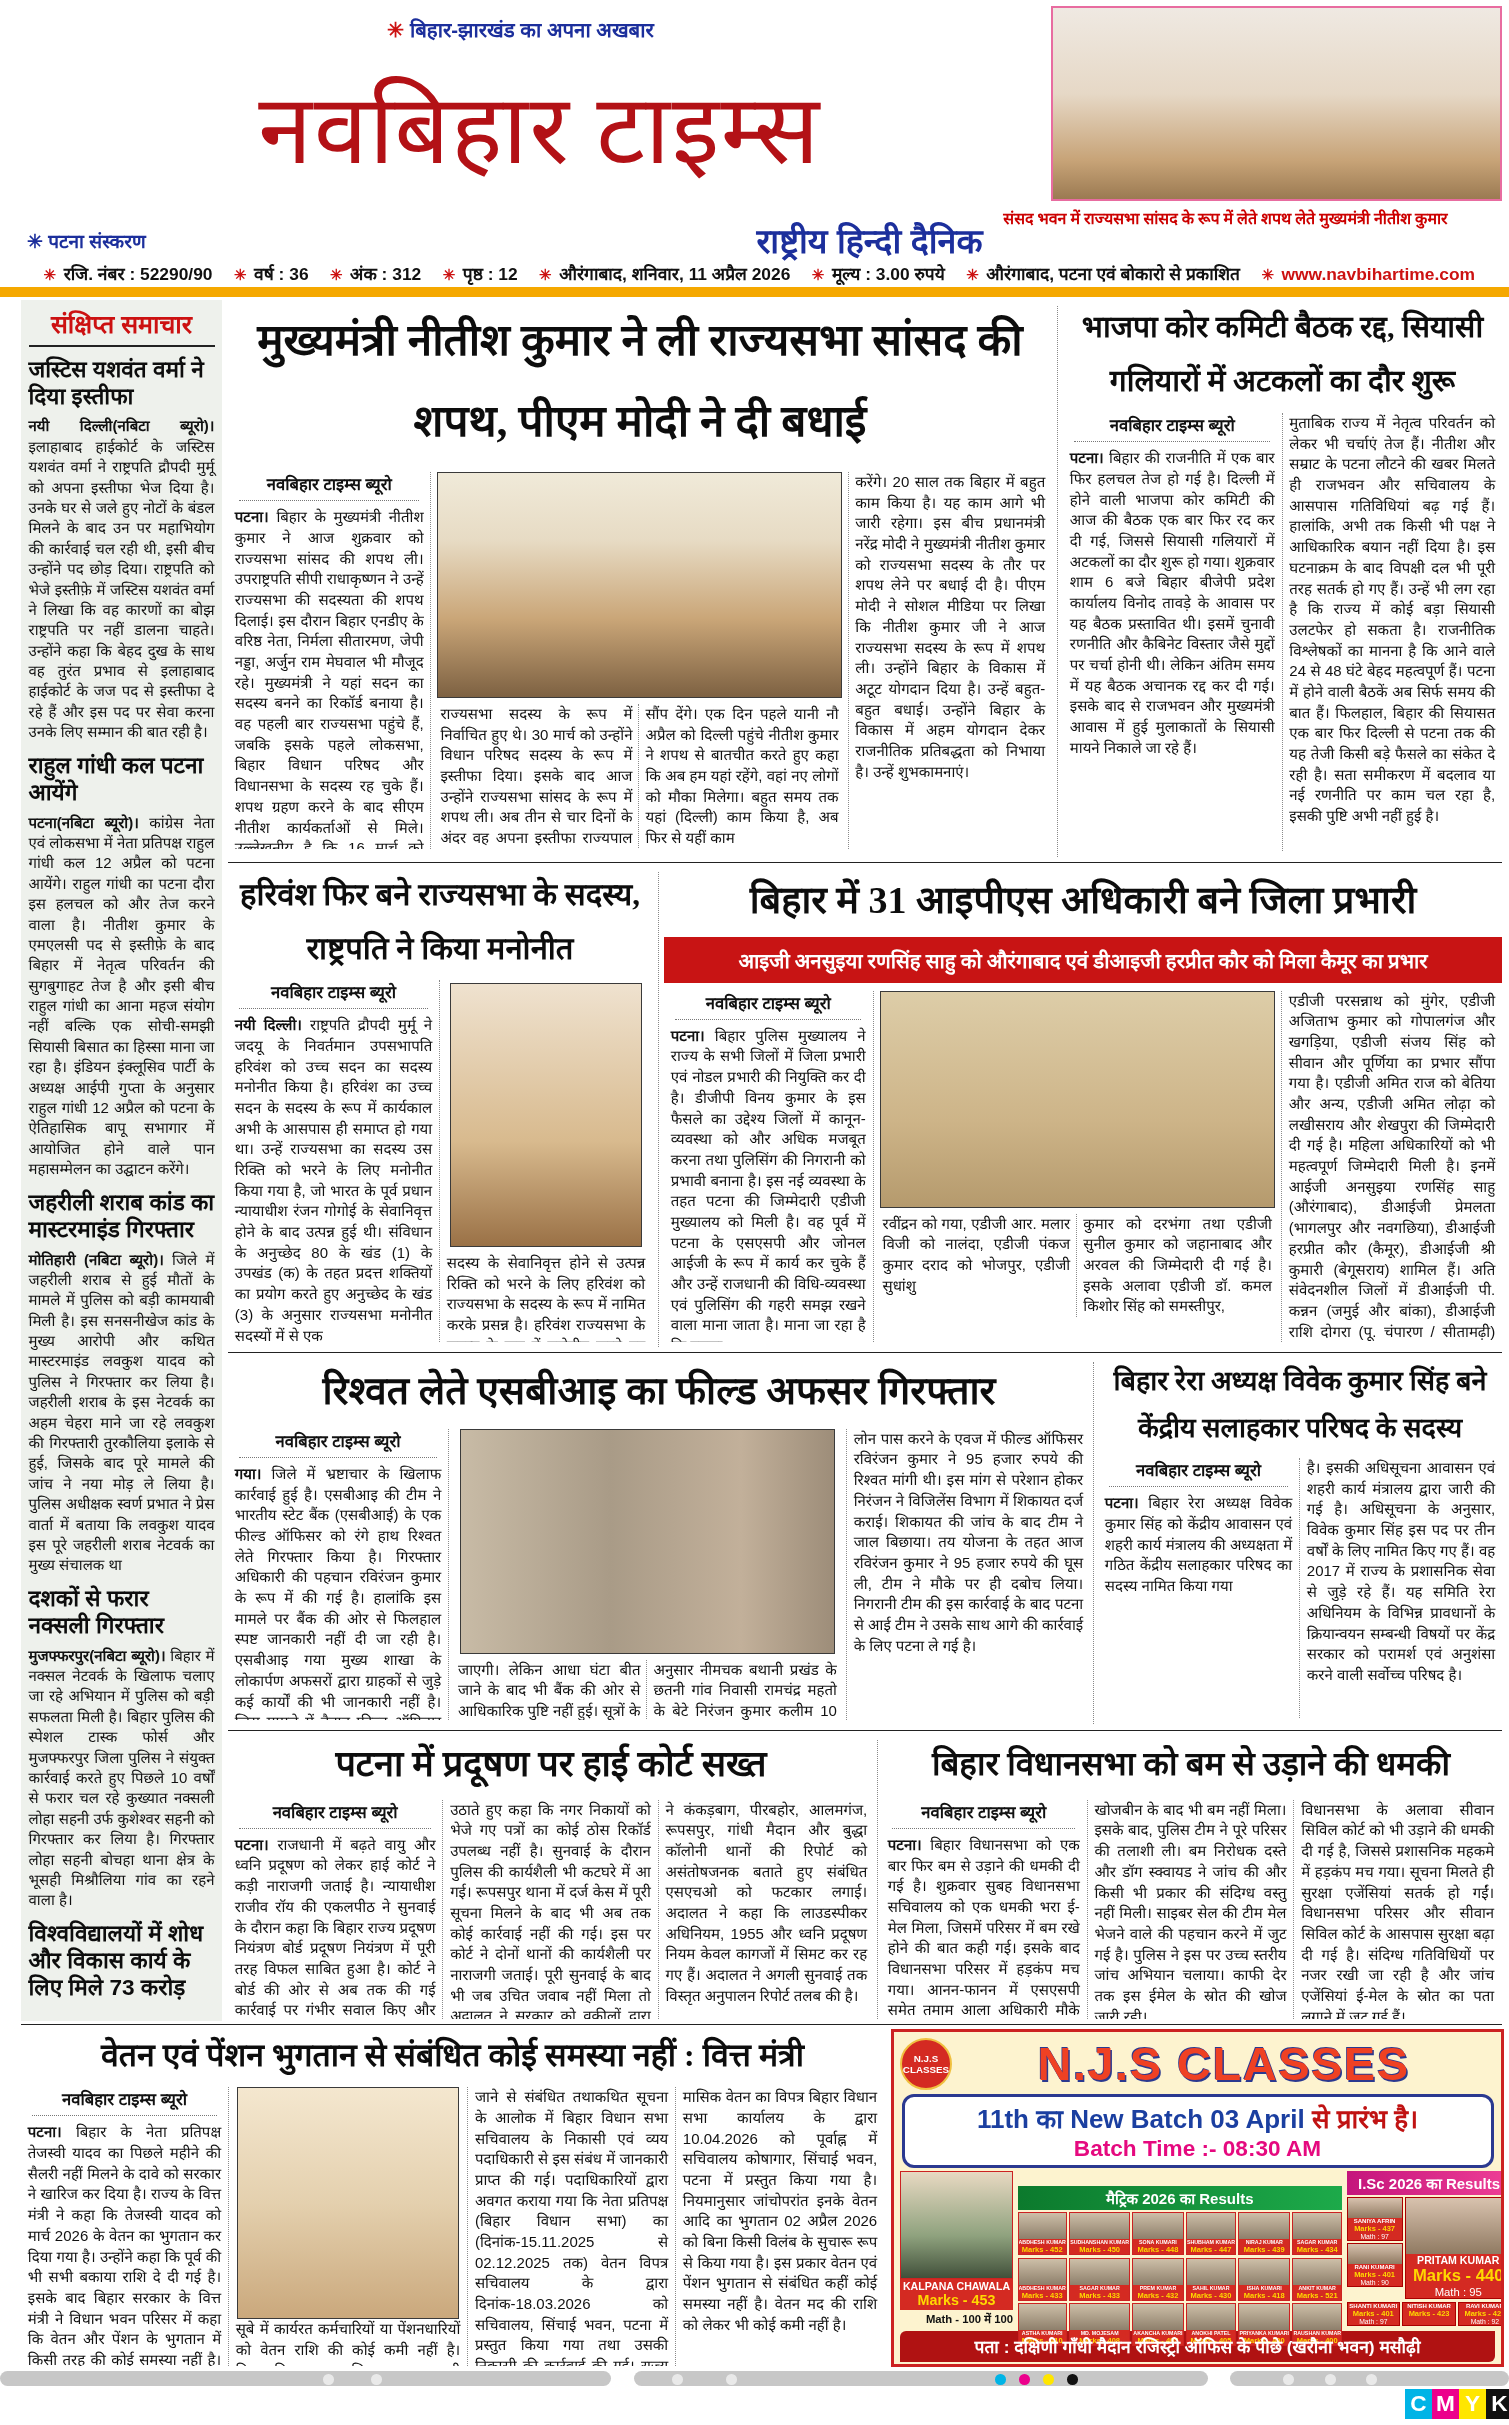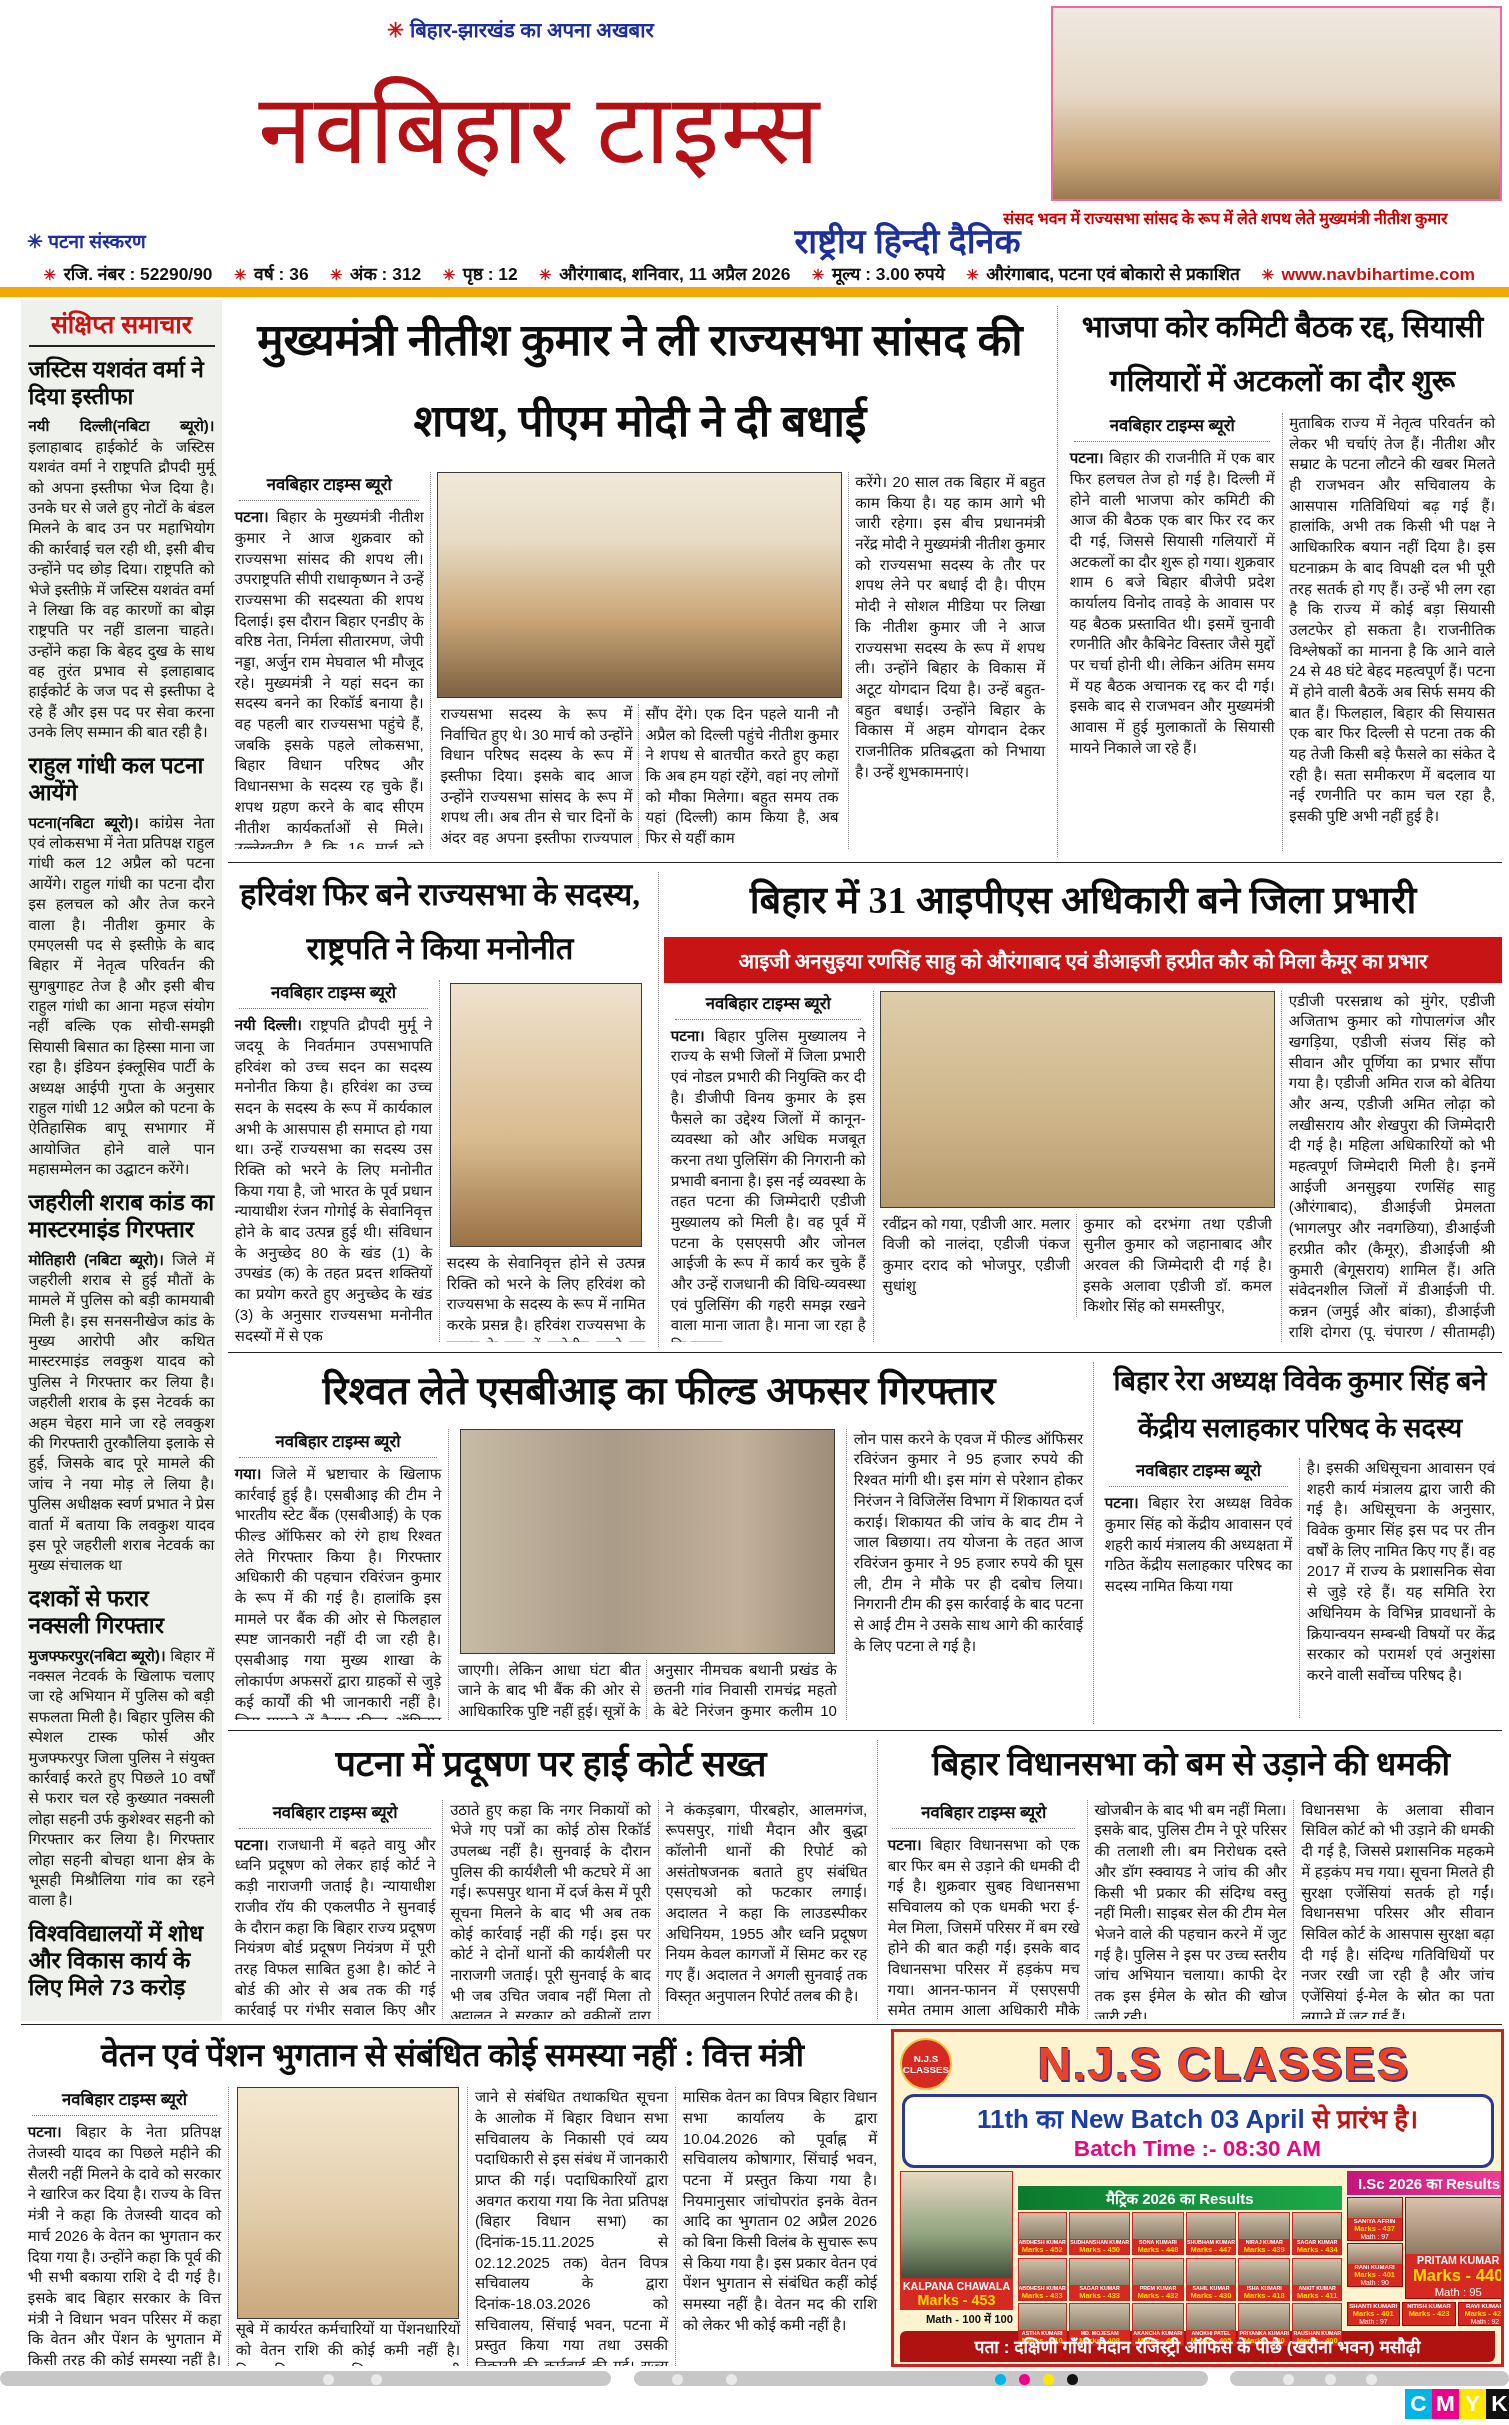--- a/index.html
+++ b/index.html
@@ -5,21 +5,21 @@
   html,body{margin:0;padding:0;background:#ffffff;}
   #page{position:relative;width:1509px;height:2426px;background:#ffffff;overflow:hidden;
         font-family:"Liberation Sans",sans-serif;color:#111;}
 
   
   .tagline-top{position:absolute;left:0;top:15px;width:1041px;text-align:center;
      color:#1c2f9c;font-weight:bold;font-size:20.4px;}
   .masthead-title{position:absolute;left:22.6px;top:36px;width:1034px;height:200px;
      color:#b31116;font-weight:normal;font-size:97px;line-height:189px;text-align:center;
      font-family:"Liberation Serif",serif;letter-spacing:1.5px;white-space:nowrap;overflow:hidden;}
-  .subtitle{position:absolute;left:745px;top:217px;width:325px;text-align:center;
+  .subtitle{position:absolute;left:707px;top:217px;width:325px;text-align:center;
      color:#1c2f9c;font-weight:bold;font-size:34px;}
   .edition{position:absolute;left:27px;top:228px;color:#1c2f9c;font-weight:bold;font-size:19px;}
   .infoline{position:absolute;left:27px;top:261px;width:1472px;font-size:17.4px;font-weight:bold;
      white-space:nowrap;overflow:hidden;}
   .infoline .sep{color:#cc1111;margin:0 7.5px 0 16.6px;font-size:15px;}
   .infoline .web{color:#cc1111;}
   .orange-bar{position:absolute;left:0;top:287px;width:1509px;height:9.8px;background:#f5a800;}
   .top-photo{position:absolute;left:1051px;top:6px;width:451px;height:195px;
      border:2.3px solid #e86ca0;box-sizing:border-box;
      background:linear-gradient(180deg,#efe9e2 0%,#e6d8c6 45%,#c7a377 80%,#9b7a52 100%);}
@@ -396,21 +396,21 @@
               <div class="mk">Marks - 430</div>
             </div>
             <div class="stu">
               <div class="ph"></div>
               <div class="nm">ISHA KUMARI</div>
               <div class="mk">Marks - 418</div>
             </div>
             <div class="stu">
               <div class="ph"></div>
               <div class="nm">ANKIT KUMAR</div>
-              <div class="mk">Marks - 411</div>
+              <div class="mk">Marks - 521</div>
             </div>
             <div class="stu">
               <div class="ph"></div>
               <div class="nm">ASTHA KUMARI</div>
               <div class="mk">Marks - 410</div>
             </div>
             <div class="stu">
               <div class="ph"></div>
               <div class="nm">MD. MOJESAM</div>
               <div class="mk">Marks - 408</div>

